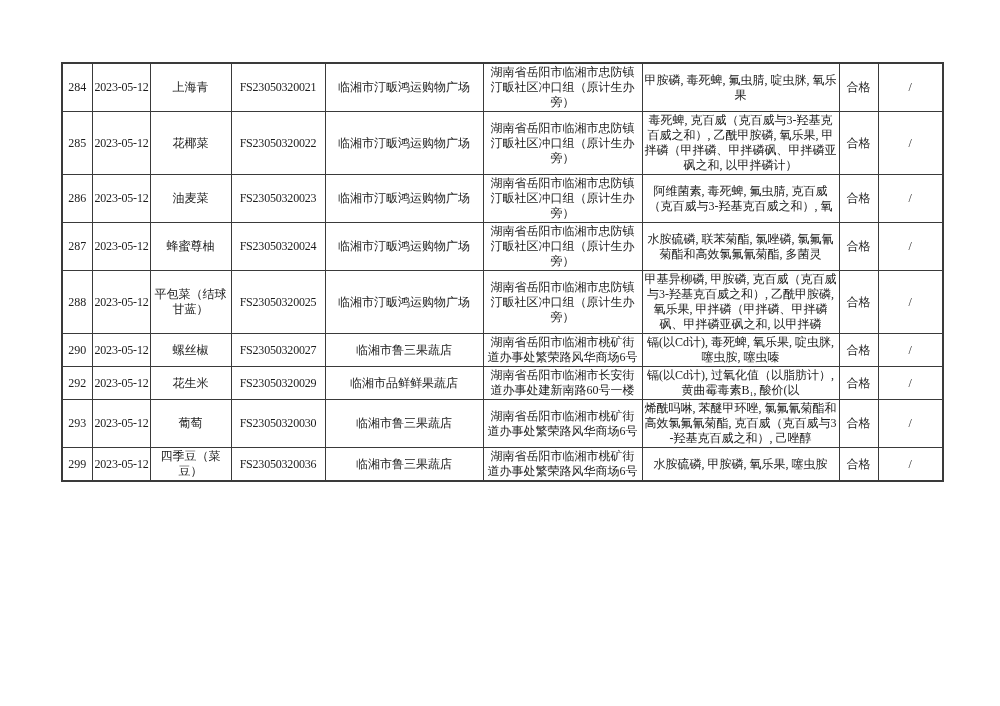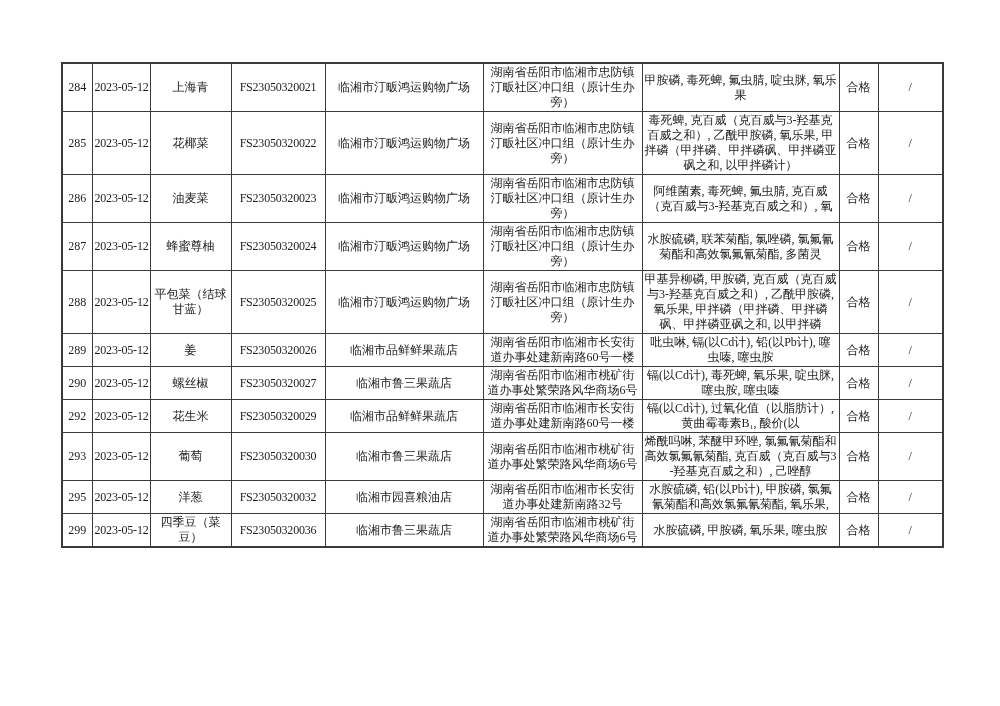--- a/index.html
+++ b/index.html
@@ -110,31 +110,20 @@
     <td class="c-date">2023-05-12</td>
     <td class="c-product">平包菜（结球甘蓝）</td>
     <td class="c-code">FS23050320025</td>
     <td class="c-seller">临湘市汀畈鸿运购物广场</td>
     <td class="c-address">湖南省岳阳市临湘市忠防镇汀畈社区冲口组（原计生办旁）</td>
     <td class="c-items">甲基异柳磷, 甲胺磷, 克百威（克百威与3-羟基克百威之和）, 乙酰甲胺磷, 氧乐果, 甲拌磷（甲拌磷、甲拌磷砜、甲拌磷亚砜之和, 以甲拌磷</td>
     <td class="c-result">合格</td>
     <td class="c-remark">/</td>
   </tr>
         <tr>
-    <td class="c-no">289</td>
-    <td class="c-date">2023-05-12</td>
-    <td class="c-product">姜</td>
-    <td class="c-code">FS23050320026</td>
-    <td class="c-seller">临湘市品鲜鲜果蔬店</td>
-    <td class="c-address">湖南省岳阳市临湘市长安街道办事处建新南路60号一楼</td>
-    <td class="c-items">吡虫啉, 镉(以Cd计), 铅(以Pb计), 噻虫嗪, 噻虫胺</td>
-    <td class="c-result">合格</td>
-    <td class="c-remark">/</td>
-  </tr>
-        <tr>
     <td class="c-no">290</td>
     <td class="c-date">2023-05-12</td>
     <td class="c-product">螺丝椒</td>
     <td class="c-code">FS23050320027</td>
     <td class="c-seller">临湘市鲁三果蔬店</td>
     <td class="c-address">湖南省岳阳市临湘市桃矿街道办事处繁荣路风华商场6号</td>
     <td class="c-items">镉(以Cd计), 毒死蜱, 氧乐果, 啶虫脒, 噻虫胺, 噻虫嗪</td>
     <td class="c-result">合格</td>
     <td class="c-remark">/</td>
   </tr>
@@ -154,31 +143,20 @@
     <td class="c-date">2023-05-12</td>
     <td class="c-product">葡萄</td>
     <td class="c-code">FS23050320030</td>
     <td class="c-seller">临湘市鲁三果蔬店</td>
     <td class="c-address">湖南省岳阳市临湘市桃矿街道办事处繁荣路风华商场6号</td>
     <td class="c-items">烯酰吗啉, 苯醚甲环唑, 氯氟氰菊酯和高效氯氟氰菊酯, 克百威（克百威与3-羟基克百威之和）, 己唑醇</td>
     <td class="c-result">合格</td>
     <td class="c-remark">/</td>
   </tr>
         <tr>
-    <td class="c-no">295</td>
-    <td class="c-date">2023-05-12</td>
-    <td class="c-product">洋葱</td>
-    <td class="c-code">FS23050320032</td>
-    <td class="c-seller">临湘市园喜粮油店</td>
-    <td class="c-address">湖南省岳阳市临湘市长安街道办事处建新南路32号</td>
-    <td class="c-items">水胺硫磷, 铅(以Pb计), 甲胺磷, 氯氟氰菊酯和高效氯氟氰菊酯, 氧乐果,</td>
-    <td class="c-result">合格</td>
-    <td class="c-remark">/</td>
-  </tr>
-        <tr>
     <td class="c-no">299</td>
     <td class="c-date">2023-05-12</td>
     <td class="c-product">四季豆（菜豆）</td>
     <td class="c-code">FS23050320036</td>
     <td class="c-seller">临湘市鲁三果蔬店</td>
     <td class="c-address">湖南省岳阳市临湘市桃矿街道办事处繁荣路风华商场6号</td>
     <td class="c-items">水胺硫磷, 甲胺磷, 氧乐果, 噻虫胺</td>
     <td class="c-result">合格</td>
     <td class="c-remark">/</td>
   </tr>

